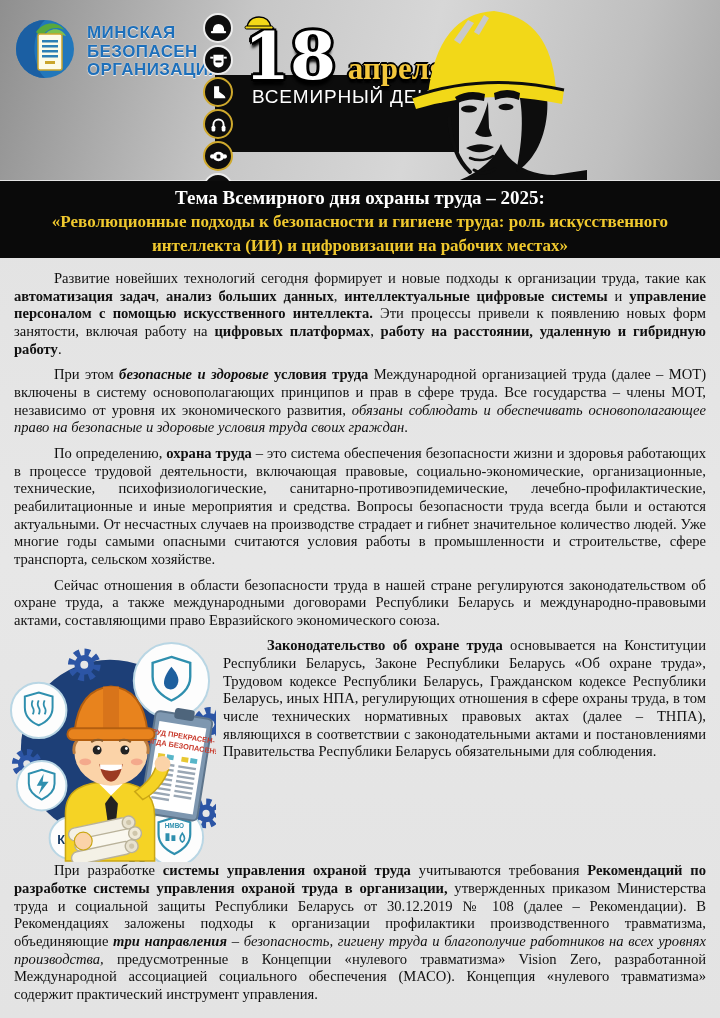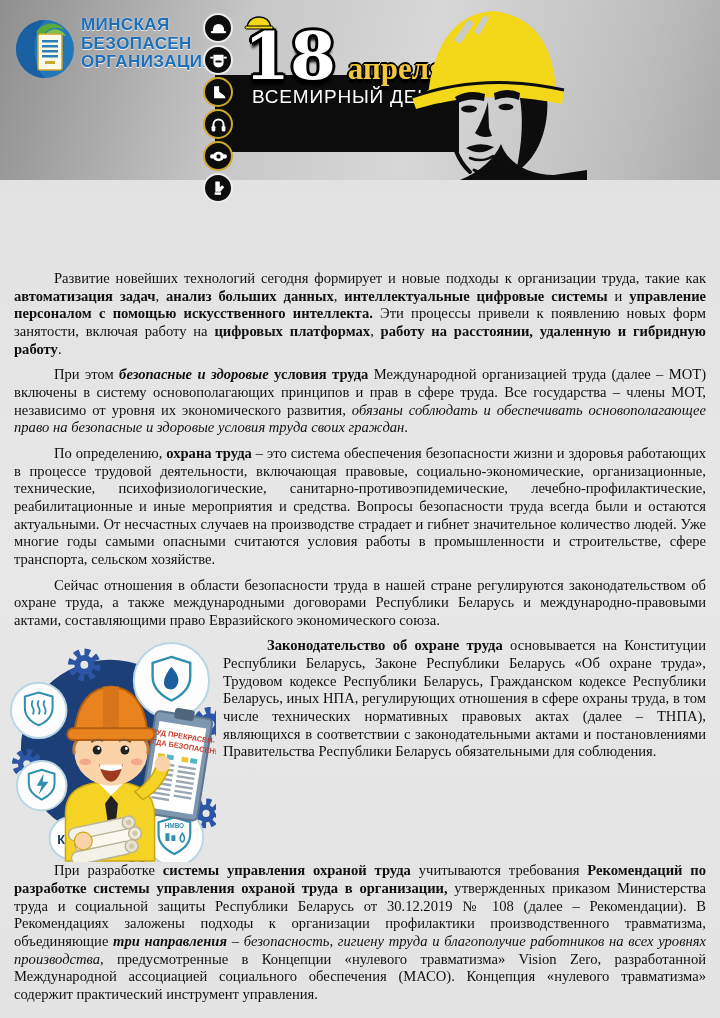--- a/index.html
+++ b/index.html
@@ -3,21 +3,21 @@
 <meta charset="utf-8">
 <style>
   html,body{margin:0;padding:0;background:#888;}
   .page{position:relative;width:720px;height:1018px;margin:0 auto;overflow:hidden;
         background:linear-gradient(180deg,#e0e0e0 0%,#e7e7e7 55%,#e3e3e3 100%);
         font-family:"Liberation Serif",serif;color:#101010;}
 
   
   .hdr{position:absolute;top:0;left:0;width:720px;height:180px;
        background:linear-gradient(104deg,#8f8f8f 0%,#c7c7c7 34%,#d7d7d7 58%,#bfbfbf 85%,#a9a9a9 100%);}
-  .logo{position:absolute;left:14px;top:16px;display:flex;align-items:flex-start;gap:1px;}
+  .logo{position:absolute;left:14px;top:16px;display:flex;align-items:center;gap:7px;}
   .logo-text{font-family:"Liberation Sans",sans-serif;font-weight:bold;color:#1d6fba;
              font-size:17px;line-height:1.1;letter-spacing:.4px;
              text-shadow:0 1px 0 rgba(255,255,255,.75),0 0 2px rgba(255,255,255,.5);}
   .ppe-col{position:absolute;left:203px;top:13px;display:flex;flex-direction:column;gap:2px;z-index:4;}
   .ppe{width:30px;height:30px;border-radius:50%;background:#0d0d0d;border:2.5px solid #ededed;
        box-sizing:border-box;display:flex;align-items:center;justify-content:center;}
   .ppe.gold{border-color:#cfa92d;}
   .date{position:absolute;left:244px;top:12px;display:flex;align-items:baseline;gap:12px;z-index:3;height:88px;}
   .d28{position:relative;font-family:"DejaVu Serif",serif;font-weight:bold;font-size:66px;line-height:88px;color:#ffffff;
        text-shadow:-3px 0 0 #000,3px 0 0 #000,0 -3px 0 #000,0 3px 0 #000,-2px -2px 0 #000,2px 2px 0 #000,-2px 2px 0 #000,2px -2px 0 #000,0 6px 3px #000;}
@@ -163,20 +163,24 @@
         <path d="M86 102 C82 116 78 125 73 133 Q80 139 90 136 L87 128 Z" fill="#0d0d0d"></path>
 
         <path d="M64 148 Q78 141 92 147 Q78 157 64 148 Z" fill="#0d0d0d"></path>
         <path d="M68 158 Q80 163 91 156" fill="none" stroke="#0d0d0d" stroke-width="2.5" stroke-linecap="round"></path>
 
         <path d="M72 170 Q82 176 93 169" fill="none" stroke="#0d0d0d" stroke-width="3" stroke-linecap="round"></path>
       </svg>
     </div>
   </div>
 
+  <div class="theme-banner">
+    <div class="tb-title">Тема Всемирного дня охраны труда – 2025:</div>
+    <div class="tb-sub">«Революционные подходы к безопасности и гигиене труда: роль искусственного интеллекта (ИИ) и цифровизации на рабочих местах»</div>
+  </div>
 
   <div class="article">
     <p class="para"><span>Развитие новейших технологий сегодня формирует и новые подходы к организации труда, такие как </span><span class="run-b">автоматизация задач</span><span>, </span><span class="run-b">анализ больших данных</span><span>, </span><span class="run-b">интеллектуальные цифровые системы</span><span> и </span><span class="run-b">управление персоналом с помощью искусственного интеллекта.</span><span> Эти процессы привели к появлению новых форм занятости, включая работу на </span><span class="run-b">цифровых платформах</span><span>, </span><span class="run-b">работу на расстоянии, удаленную и гибридную работу</span><span>.</span></p>
     <p class="para"><span>При этом </span><span class="run-bi">безопасные и здоровые </span><span class="run-b">условия труда</span><span> Международной организацией труда (далее – МОТ) включены в систему основополагающих принципов и прав в сфере труда. Все государства – члены МОТ, независимо от уровня их экономического развития, </span><span class="run-i">обязаны соблюдать и обеспечивать основополагающее право на безопасные и здоровые условия труда своих граждан</span><span>.</span></p>
     <p class="para"><span>По определению, </span><span class="run-b">охрана труда</span><span> – это система обеспечения безопасности жизни и здоровья работающих в процессе трудовой деятельности, включающая правовые, социально-экономические, организационные, технические, психофизиологические, санитарно-противоэпидемические, лечебно-профилактические, реабилитационные и иные мероприятия и средства. Вопросы безопасности труда всегда были и остаются актуальными. От несчастных случаев на производстве страдает и гибнет значительное количество людей. Уже многие годы самыми опасными считаются условия работы в промышленности и строительстве, сфере транспорта, сельском хозяйстве.</span></p>
     <p class="para"><span>Сейчас отношения в области безопасности труда в нашей стране регулируются законодательством об охране труда, а также международными договорами Республики Беларусь и международно-правовыми актами, составляющими право Евразийского экономического союза.</span></p>
 
     <div class="float-illu">
       <svg width="208" height="226" viewBox="0 0 210 226">
 

